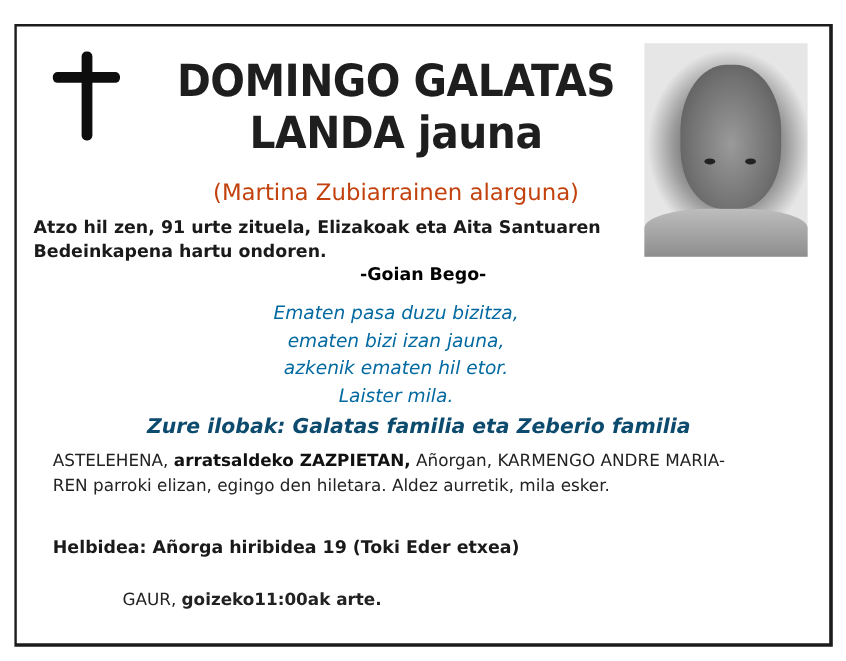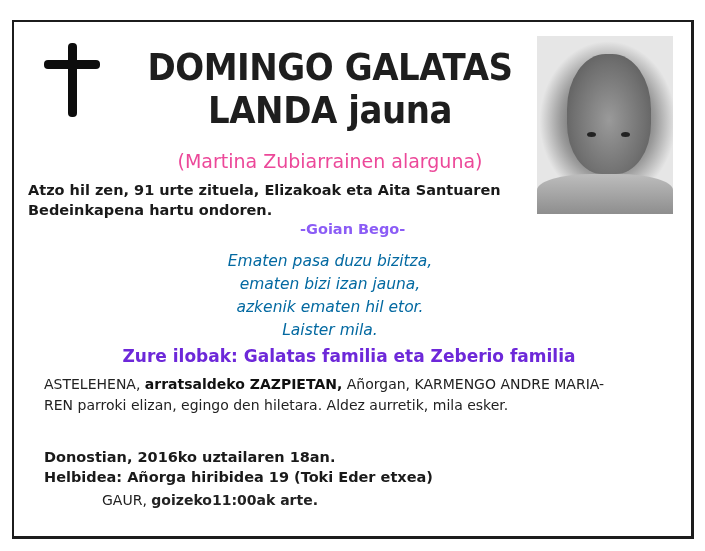--- a/index.html
+++ b/index.html
@@ -14,27 +14,27 @@
           font-family:"DejaVu Sans", sans-serif; font-weight:bold; font-size:37px;
           line-height:43px; letter-spacing:-0.5px; color:#1e1e1e; transform:scaleX(0.92); transform-origin:center top; }
   .photo { position:absolute; left:537px; top:36px; width:136px; height:178px;
            background:radial-gradient(ellipse 50% 45% at 52% 48%, #8a8a8a 0%, #6a6a6a 45%, #9c9c9c 70%, #e6e6e6 100%); }
   .photo .face { position:absolute; left:30px; top:18px; width:84px; height:120px; border-radius:46% 46% 42% 42%;
                  background:radial-gradient(ellipse at 50% 55%, #9a9a9a 0%, #707070 60%, #505050 100%); }
   .photo .eye { position:absolute; top:78px; width:9px; height:5px; background:#222; border-radius:50%; }
   .photo .shoulders { position:absolute; left:0; bottom:0; width:136px; height:40px;
                       background:linear-gradient(180deg, #bdbdbd, #8e8e8e); border-radius:40% 40% 0 0; }
   .widow { position:absolute; left:160px; top:150px; width:340px; text-align:center;
-           font-size:19px; color:#ec4899; font-weight:normal; }
+           font-size:19px; color:#c2410c; font-weight:normal; }
   .died { position:absolute; left:28px; top:180px; width:500px; font-size:14.5px; font-weight:bold; line-height:20px; color:#1a1a1a; }
-  .rip { position:absolute; left:300px; top:221px; font-size:14.5px; font-weight:bold; color:#8b5cf6; }
+  .rip { position:absolute; left:300px; top:221px; font-size:14.5px; font-weight:bold; color:#000000; }
   .poem { position:absolute; left:180px; top:250px; width:300px; text-align:center;
           font-style:italic; font-size:15.5px; line-height:23px; color:#0369a1; font-weight:300; }
   .family { position:absolute; left:44px; top:346px; width:610px; text-align:center;
-            font-weight:bold; font-size:17px; color:#6d28d9; }
+            font-style:italic; font-weight:bold; font-size:17px; color:#0c4a6e; }
   .body { position:absolute; left:44px; top:374px; width:630px; font-size:14px; line-height:21px; color:#222; }
   .body b { color:#111; }
   .place { position:absolute; left:44px; top:447px; width:630px; font-size:14.5px; font-weight:bold; line-height:20px; color:#1a1a1a; }
   .note { position:absolute; left:44px; top:490px; width:630px; font-size:14px; line-height:20px; color:#222; }
   .note .indent { padding-left:58px; }
 </style>
 </head>
 <body>
 
 <div class="frame"></div>
@@ -74,19 +74,18 @@
 </div>
 
 <div class="family">Zure ilobak: Galatas familia eta Zeberio familia</div>
 
 <div class="body">
   <div><span>ASTELEHENA, </span><b>arratsaldeko ZAZPIETAN,</b><span> Añorgan, KARMENGO ANDRE MARIA-</span></div>
   <div>REN parroki elizan, egingo den hiletara. Aldez aurretik, mila esker.</div>
 </div>
 
 <div class="place">
-  <div>Donostian, 2016ko uztailaren 18an.</div>
   <div>Helbidea: Añorga hiribidea 19 (Toki Eder etxea)</div>
 </div>
 
 <div class="note">
   <div class="indent"><span>GAUR, </span><b>goizeko11:00ak arte.</b></div>
 </div>
 
 </body></html>

